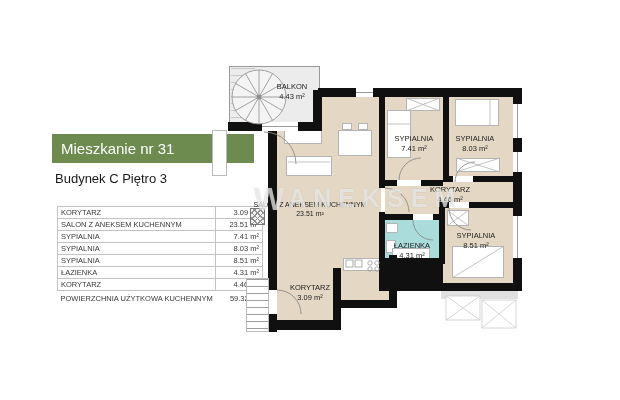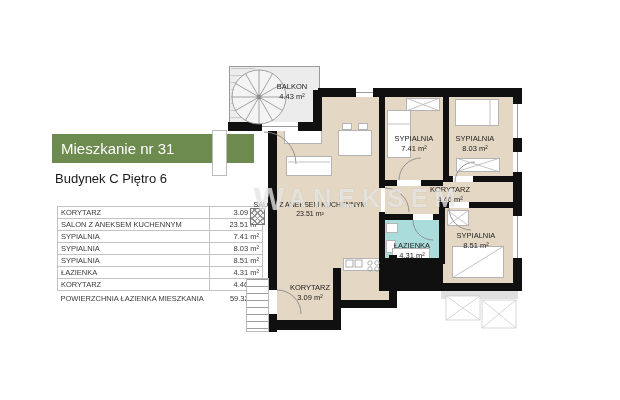--- a/index.html
+++ b/index.html
@@ -46,21 +46,21 @@
   .watermark .wm-prefix{font-size:32px;line-height:1;margin-right:4px;}
   .watermark .wm-text{font-size:25px;line-height:1.2;letter-spacing:7px;}
   svg.overlay{position:absolute;left:0;top:0;z-index:30;}
 </style>
 </head>
 <body>
 
 <div class="title-bar">
   <span>Mieszkanie nr 31</span>
 </div>
-<div class="subtitle">Budynek C Piętro 6</div>
+<div class="subtitle">Budynek C Piętro 3</div>
 
 <table class="areas">
   <tbody>
     <tr>
       <td>KORYTARZ</td>
       <td class="num">3.09 m²</td>
     </tr>
     <tr>
       <td>SALON Z ANEKSEM KUCHENNYM</td>
       <td class="num">23.51 m²</td>
@@ -79,21 +79,21 @@
     </tr>
     <tr>
       <td>ŁAZIENKA</td>
       <td class="num">4.31 m²</td>
     </tr>
     <tr>
       <td>KORYTARZ</td>
       <td class="num">4.46 m²</td>
     </tr>
     <tr class="total">
-      <td>POWIERZCHNIA ŁAZIENKA MIESZKANIA</td>
+      <td>POWIERZCHNIA UŻYTKOWA KUCHENNYM</td>
       <td class="num">59.32 m²</td>
     </tr>
   </tbody>
 </table>
 
 <div class="abs" style="left:0;top:0;width:620px;height:400px;">
 
   <div class="balcony"></div>
   <div class="balc-lines"></div>
 

